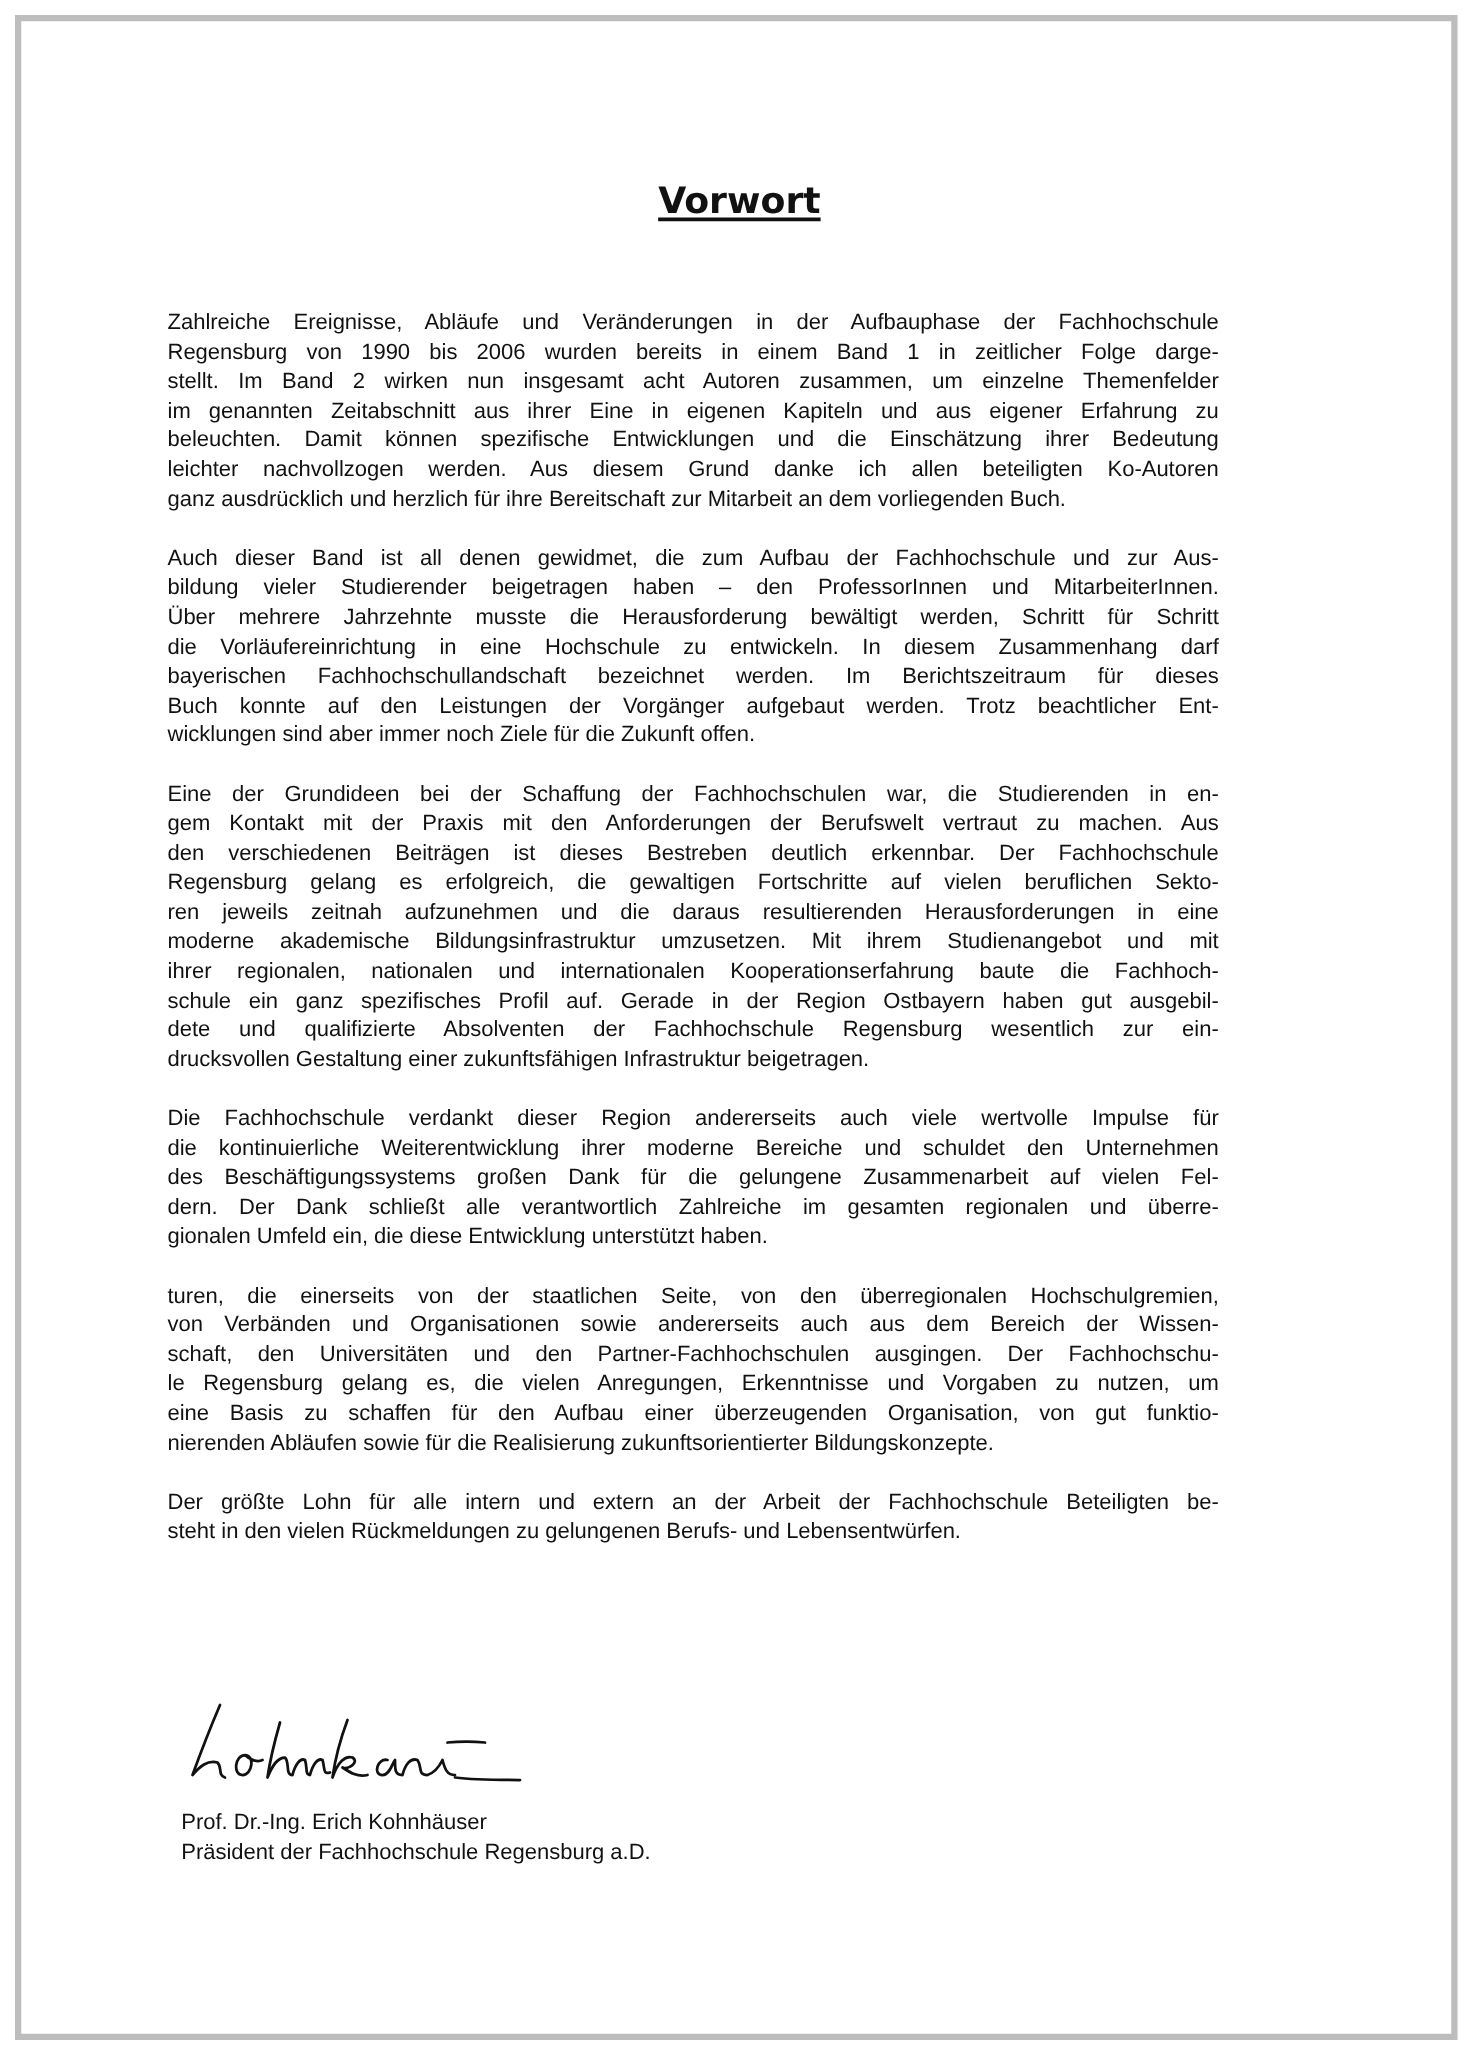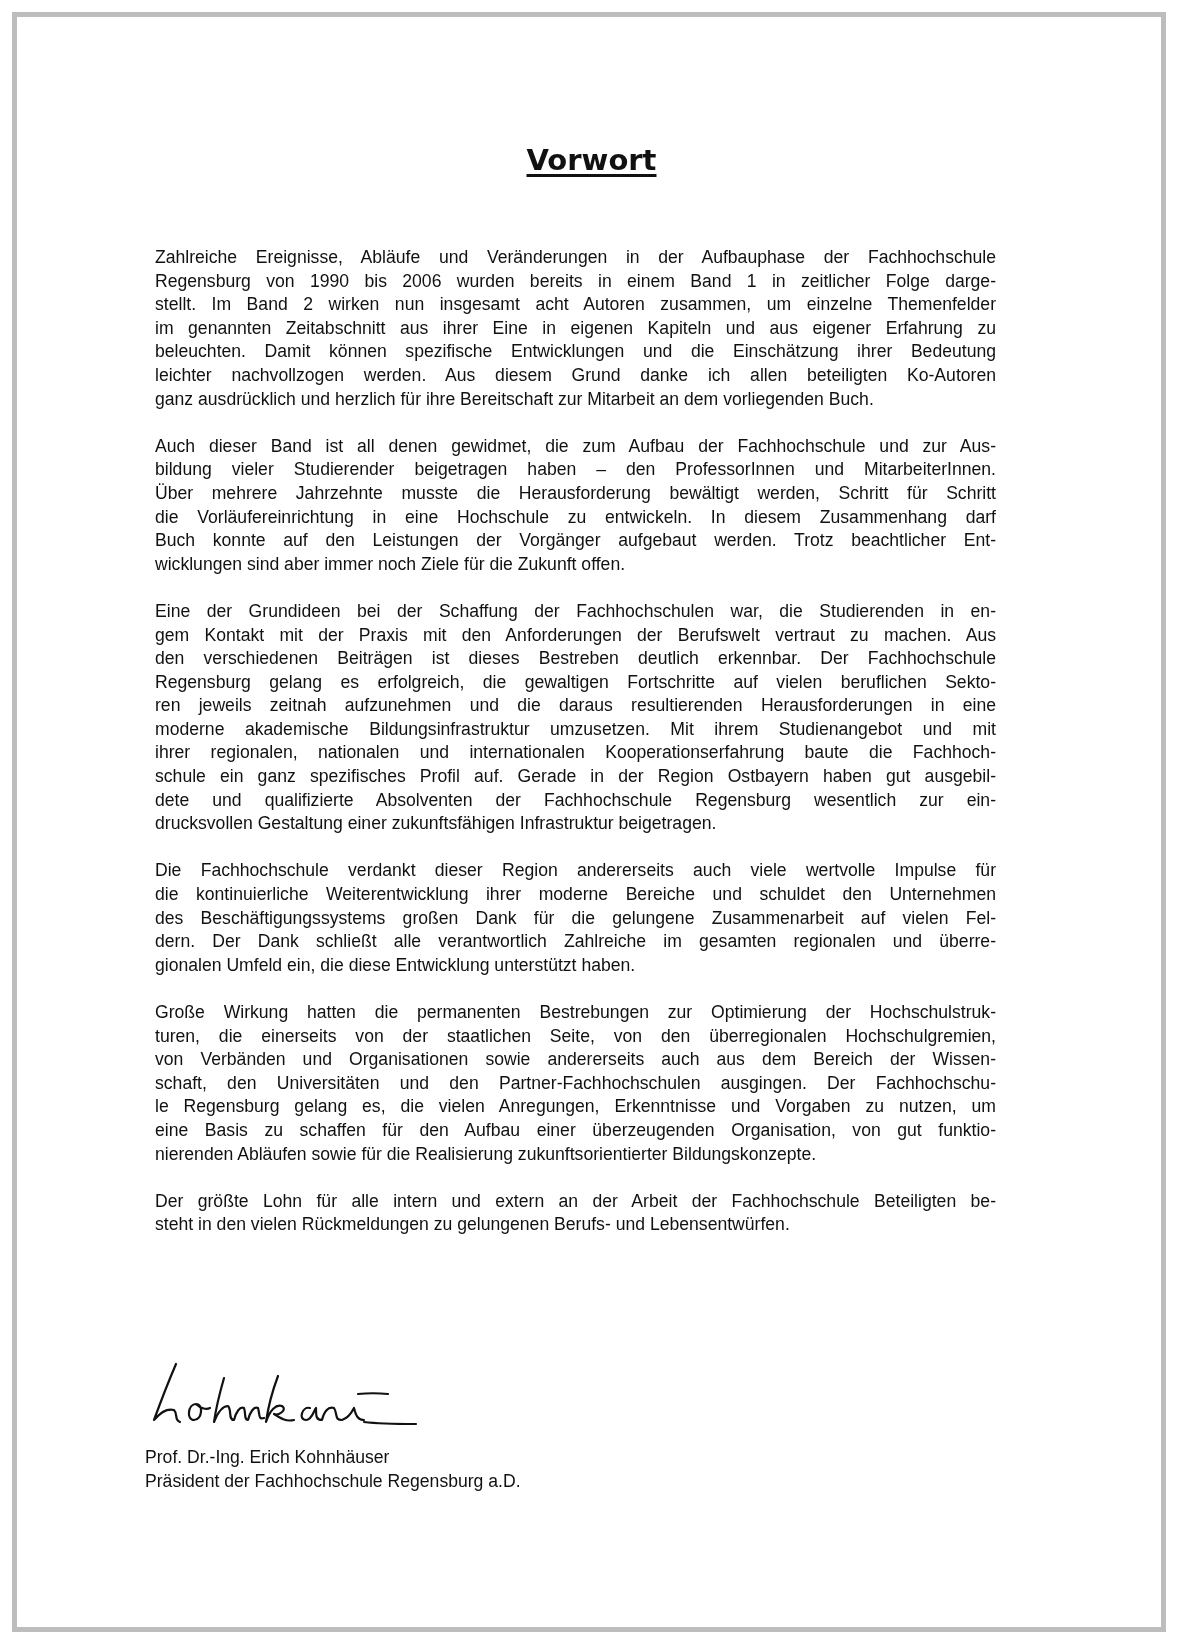--- a/index.html
+++ b/index.html
@@ -8,21 +8,21 @@
       position: absolute; left: 12px; top: 12px; width: 1154px; height: 1620px;
       border: 5px solid #bdbdbd; box-sizing: border-box; background: #fff;
     }
     .title {
       position: absolute; left: 0; width: 1183px; top: 142px; text-align: center;
       font-family: "DejaVu Sans", sans-serif; font-weight: bold; font-size: 29px;
       color: #111; line-height: 36px; margin: 0;
     }
     .title span { text-decoration: underline; text-decoration-thickness: 3px; text-underline-offset: 4px; }
     .body {
-      position: absolute; left: 155px; width: 841px; top: 246px;
+      position: absolute; left: 134px; width: 841px; top: 246px;
       font-family: "Liberation Sans", sans-serif; font-size: 17.6px; color: #111;
     }
     .para { margin: 0 0 23.6px 0; }
     .line {
       display: block; height: 23.6px; line-height: 23.6px; white-space: nowrap;
       text-align: justify; text-align-last: justify;
     }
     .line.last { text-align: left; text-align-last: left; }
     .signature { position: absolute; left: 148px; top: 1358px; width: 280px; height: 75px; }
     .closing {
@@ -46,20 +46,21 @@
       <span class="line">im genannten Zeitabschnitt aus ihrer Eine in eigenen Kapiteln und aus eigener Erfahrung zu</span>
       <span class="line">beleuchten. Damit können spezifische Entwicklungen und die Einschätzung ihrer Bedeutung</span>
       <span class="line">leichter nachvollzogen werden. Aus diesem Grund danke ich allen beteiligten Ko-Autoren</span>
       <span class="line last">ganz ausdrücklich und herzlich für ihre Bereitschaft zur Mitarbeit an dem vorliegenden Buch.</span>
     </div>
     <div class="para">
       <span class="line">Auch dieser Band ist all denen gewidmet, die zum Aufbau der Fachhochschule und zur Aus-</span>
       <span class="line">bildung vieler Studierender beigetragen haben – den ProfessorInnen und MitarbeiterInnen.</span>
       <span class="line">Über mehrere Jahrzehnte musste die Herausforderung bewältigt werden, Schritt für Schritt</span>
       <span class="line">die Vorläufereinrichtung in eine Hochschule zu entwickeln. In diesem Zusammenhang darf</span>
+      <span class="line">bayerischen Fachhochschullandschaft bezeichnet werden. Im Berichtszeitraum für dieses</span>
       <span class="line">Buch konnte auf den Leistungen der Vorgänger aufgebaut werden. Trotz beachtlicher Ent-</span>
       <span class="line last">wicklungen sind aber immer noch Ziele für die Zukunft offen.</span>
     </div>
     <div class="para">
       <span class="line">Eine der Grundideen bei der Schaffung der Fachhochschulen war, die Studierenden in en-</span>
       <span class="line">gem Kontakt mit der Praxis mit den Anforderungen der Berufswelt vertraut zu machen. Aus</span>
       <span class="line">den verschiedenen Beiträgen ist dieses Bestreben deutlich erkennbar. Der Fachhochschule</span>
       <span class="line">Regensburg gelang es erfolgreich, die gewaltigen Fortschritte auf vielen beruflichen Sekto-</span>
       <span class="line">ren jeweils zeitnah aufzunehmen und die daraus resultierenden Herausforderungen in eine</span>
       <span class="line">moderne akademische Bildungsinfrastruktur umzusetzen. Mit ihrem Studienangebot und mit</span>
@@ -69,21 +70,20 @@
       <span class="line last">drucksvollen Gestaltung einer zukunftsfähigen Infrastruktur beigetragen.</span>
     </div>
     <div class="para">
       <span class="line">Die Fachhochschule verdankt dieser Region andererseits auch viele wertvolle Impulse für</span>
       <span class="line">die kontinuierliche Weiterentwicklung ihrer moderne Bereiche und schuldet den Unternehmen</span>
       <span class="line">des Beschäftigungssystems großen Dank für die gelungene Zusammenarbeit auf vielen Fel-</span>
       <span class="line">dern. Der Dank schließt alle verantwortlich Zahlreiche im gesamten regionalen und überre-</span>
       <span class="line last">gionalen Umfeld ein, die diese Entwicklung unterstützt haben.</span>
     </div>
     <div class="para">
-      <span class="line">Große Wirkung hatten die permanenten Bestrebungen zur Optimierung der Hochschulstruk-</span>
       <span class="line">turen, die einerseits von der staatlichen Seite, von den überregionalen Hochschulgremien,</span>
       <span class="line">von Verbänden und Organisationen sowie andererseits auch aus dem Bereich der Wissen-</span>
       <span class="line">schaft, den Universitäten und den Partner-Fachhochschulen ausgingen. Der Fachhochschu-</span>
       <span class="line">le Regensburg gelang es, die vielen Anregungen, Erkenntnisse und Vorgaben zu nutzen, um</span>
       <span class="line">eine Basis zu schaffen für den Aufbau einer überzeugenden Organisation, von gut funktio-</span>
       <span class="line last">nierenden Abläufen sowie für die Realisierung zukunftsorientierter Bildungskonzepte.</span>
     </div>
     <div class="para">
       <span class="line">Der größte Lohn für alle intern und extern an der Arbeit der Fachhochschule Beteiligten be-</span>
       <span class="line last">steht in den vielen Rückmeldungen zu gelungenen Berufs- und Lebensentwürfen.</span>

